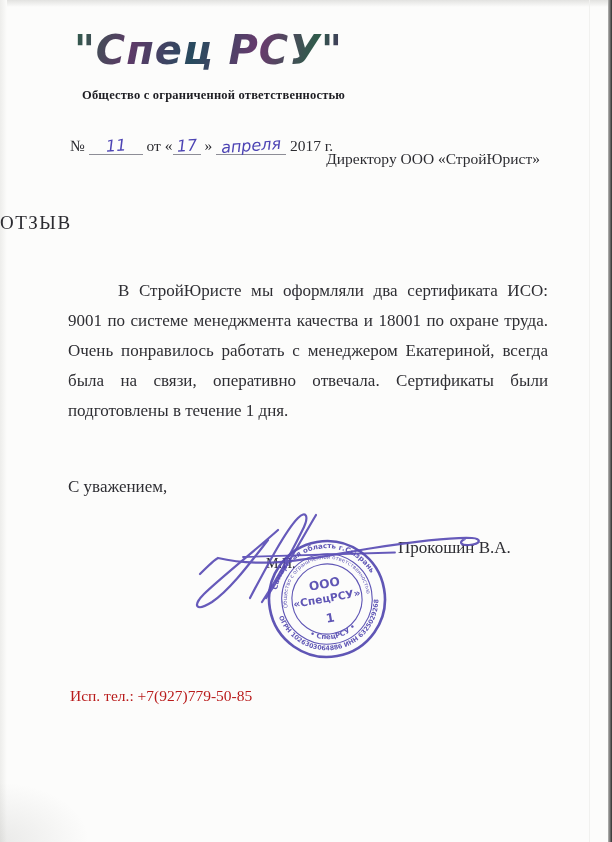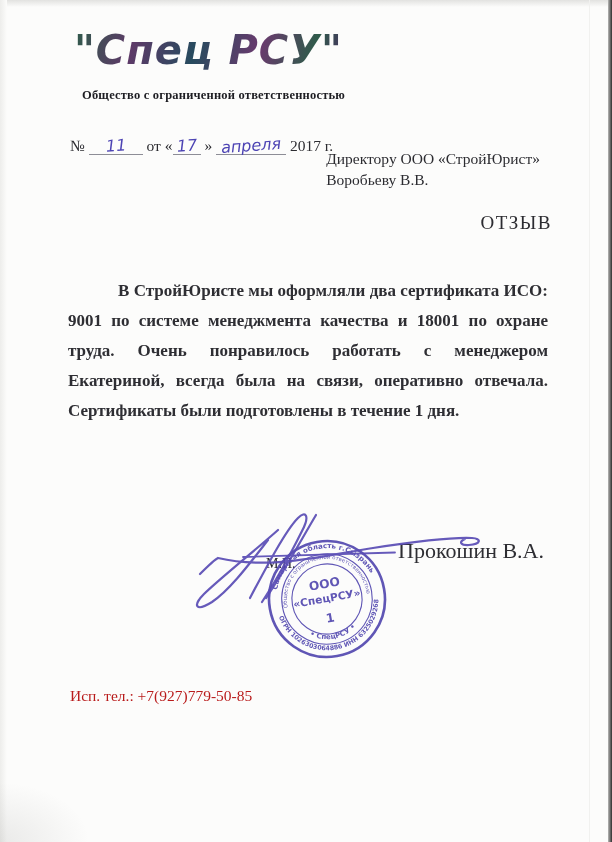--- a/index.html
+++ b/index.html
@@ -49,35 +49,34 @@
   .b-day{width:28px;}
   .b-month{width:70px;}
 
   .addressee{
     position:absolute;right:72px;top:140px;
     text-align:left;font-size:15.5px;line-height:21px;color:#2c2c31;margin-top:8px;
   }
 
   .doc-title{
     position:absolute;left:0;top:212px;width:552px;
-    text-align:right;font-size:19px;letter-spacing:1.5px;color:#2c2c31;
+    text-align:left;font-size:19px;letter-spacing:1.5px;color:#2c2c31;
   }
 
   .body-par{
     position:absolute;left:68px;top:276px;width:480px;
     font-size:17px;line-height:30px;text-align:justify;text-indent:50px;
     color:#2e2e33;
-    font-weight:bold;
   }
 
   .closing{
     position:absolute;left:68px;top:470px;
     font-size:17px;line-height:33px;color:#2e2e33;
   }
-  .signer-name{position:absolute;left:398px;top:538px;font-size:22px;color:#2e2e33;}
+  .signer-name{position:absolute;left:398px;top:538px;font-size:17px;color:#2e2e33;}
   .mp-mark{position:absolute;left:266px;top:556px;font-size:14px;color:#26262b;}
 
   .stamp-svg{position:absolute;left:266px;top:538px;width:122px;height:122px;opacity:.88;}
   .sig-svg{position:absolute;left:188px;top:508px;width:348px;height:104px;}
 
   .footer-line{position:absolute;left:70px;top:687px;font-size:15.5px;color:#b91c1c;}
 
   .stamp-text{font-family:"DejaVu Sans", sans-serif;fill:#4b40ac;}
 </style>
 </head>
@@ -91,28 +90,28 @@
   <div class="scan-right-line"></div>
   <div class="scan-corner"></div>
 
   <div class="logo">"Спец РСУ"</div>
   <div class="logo-sub">Общество с ограниченной ответственностью</div>
 
   <div class="refline"><span>№</span>&nbsp;<span class="blank b-num"><span class="hw">11</span></span>&nbsp;<span>от «</span><span class="blank b-day"><span class="hw">17</span></span>&nbsp;<span>»</span>&nbsp;<span class="blank b-month"><span class="hw">апреля</span></span>&nbsp;<span>2017 г.</span></div>
 
   <div class="addressee">
     <div>Директору ООО «СтройЮрист»</div>
-    <div>Воробьеву В.В.</div>
   </div>
 
   <div class="doc-title">ОТЗЫВ</div>
 
   <div class="body-par">В СтройЮристе мы оформляли два сертификата ИСО: 9001 по системе менеджмента качества и 18001 по охране труда. Очень понравилось работать с менеджером Екатериной, всегда была на связи, оперативно отвечала. Сертификаты были подготовлены в течение 1 дня.</div>
 
   <div class="closing">
+    <div>С уважением,</div>
   </div>
   <div class="signer-name">Прокошин В.А.</div>
   <div class="mp-mark">М.П.</div>
 
   <svg class="stamp-svg" viewBox="0 0 120 120">
     <g transform="rotate(-10 60 60)">
       <circle cx="60" cy="60" r="57" fill="none" stroke="#4b40ac" stroke-width="2.6"></circle>
       <circle cx="60" cy="60" r="44.5" fill="none" stroke="#4b40ac" stroke-width="1.1"></circle>
       <circle cx="60" cy="60" r="34.5" fill="none" stroke="#4b40ac" stroke-width="1.1"></circle>
       <defs>

